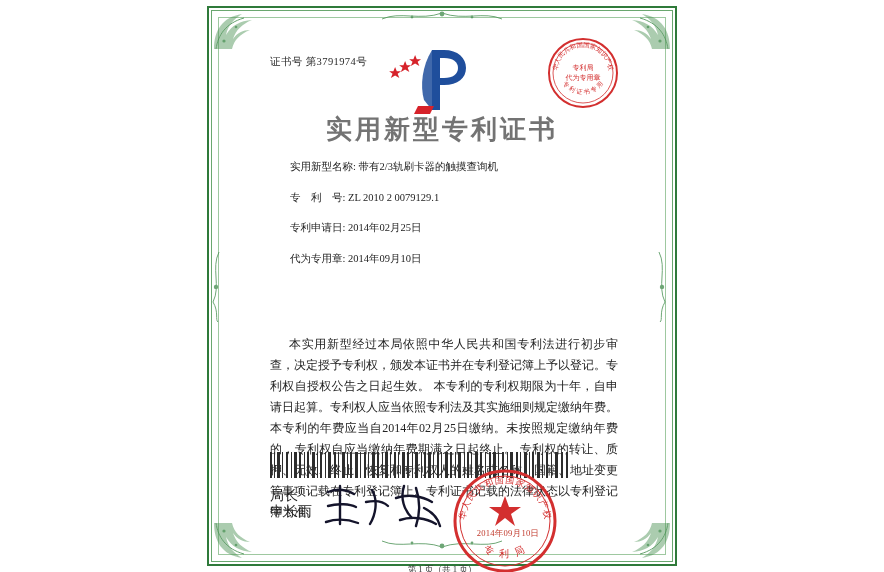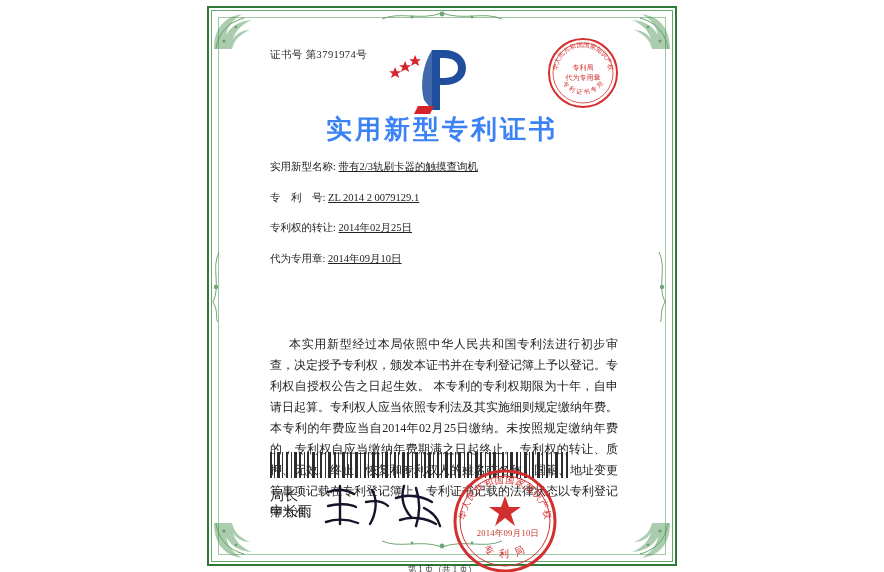--- a/index.html
+++ b/index.html
@@ -76,21 +76,21 @@
   .content {
     position: absolute;
     left: 228px;
     top: 28px;
     width: 428px;
     height: 516px;
   }
   .cert-no {
     position: absolute;
     left: 42px;
-    top: 20px;
+    top: 27px;
     font-size: 10.5px;
     color: #2b2b2b;
     letter-spacing: 0.4px;
   }
   
   .logo {
     position: absolute;
     left: 160px;
     top: 16px;
     width: 92px;
@@ -109,43 +109,43 @@
   .seal-top svg { display: block; }
 
   .title {
     position: absolute;
     left: 0;
     top: 84px;
     width: 428px;
     text-align: center;
     font-size: 26px;
     font-weight: bold;
-    color: #3b82f6;
+    color: #737373;
     letter-spacing: 3px;
     font-family: "DejaVu Sans", sans-serif;
   }
   .fields {
     position: absolute;
     left: 42px;
     top: 132px;
     width: 352px;
   }
   .field {
     font-size: 10.5px;
     color: #232323;
     margin-bottom: 16.5px;
     white-space: nowrap;
   }
   .field .lbl {
     display: inline-block;
     color: #232323;
+    margin-left: 20px;
   }
   .field .val {
     color: #232323;
-    text-decoration: underline;
   }
   .paragraph {
     position: absolute;
     left: 42px;
     top: 306px;
     width: 348px;
     font-size: 12px;
     line-height: 21px;
     color: #232323;
     text-align: justify;
@@ -315,24 +315,24 @@
 
     <div class="title">实用新型专利证书</div>
 
     <div class="fields">
       <div class="field">
         <span class="lbl">实用新型名称:</span>
         <span class="val">带有2/3轨刷卡器的触摸查询机</span>
       </div>
       <div class="field">
         <span class="lbl">专　利　号:</span>
-        <span class="val">ZL 2014 2 0079129.1</span>
+        <span class="val">ZL 2010 2 0079129.1</span>
       </div>
       <div class="field">
-        <span class="lbl">专利权的转让:</span>
+        <span class="lbl">专利申请日:</span>
         <span class="val">2014年02月25日</span>
       </div>
       <div class="field">
         <span class="lbl">代为专用章:</span>
         <span class="val">2014年09月10日</span>
       </div>
     </div>
 
     <div class="paragraph">本实用新型经过本局依照中华人民共和国专利法进行初步审查，决定授予专利权，颁发本证书并在专利登记簿上予以登记。专利权自授权公告之日起生效。 本专利的专利权期限为十年，自申请日起算。专利权人应当依照专利法及其实施细则规定缴纳年费。本专利的年费应当自2014年02月25日缴纳。未按照规定缴纳年费的，专利权自应当缴纳年费期满之日起终止。 专利权的转让、质押、无效、终止、恢复和专利权人的姓名或名称、国籍、地址变更等事项记载在专利登记簿上。专利证书记载的法律状态以专利登记簿为准。</div>
 

